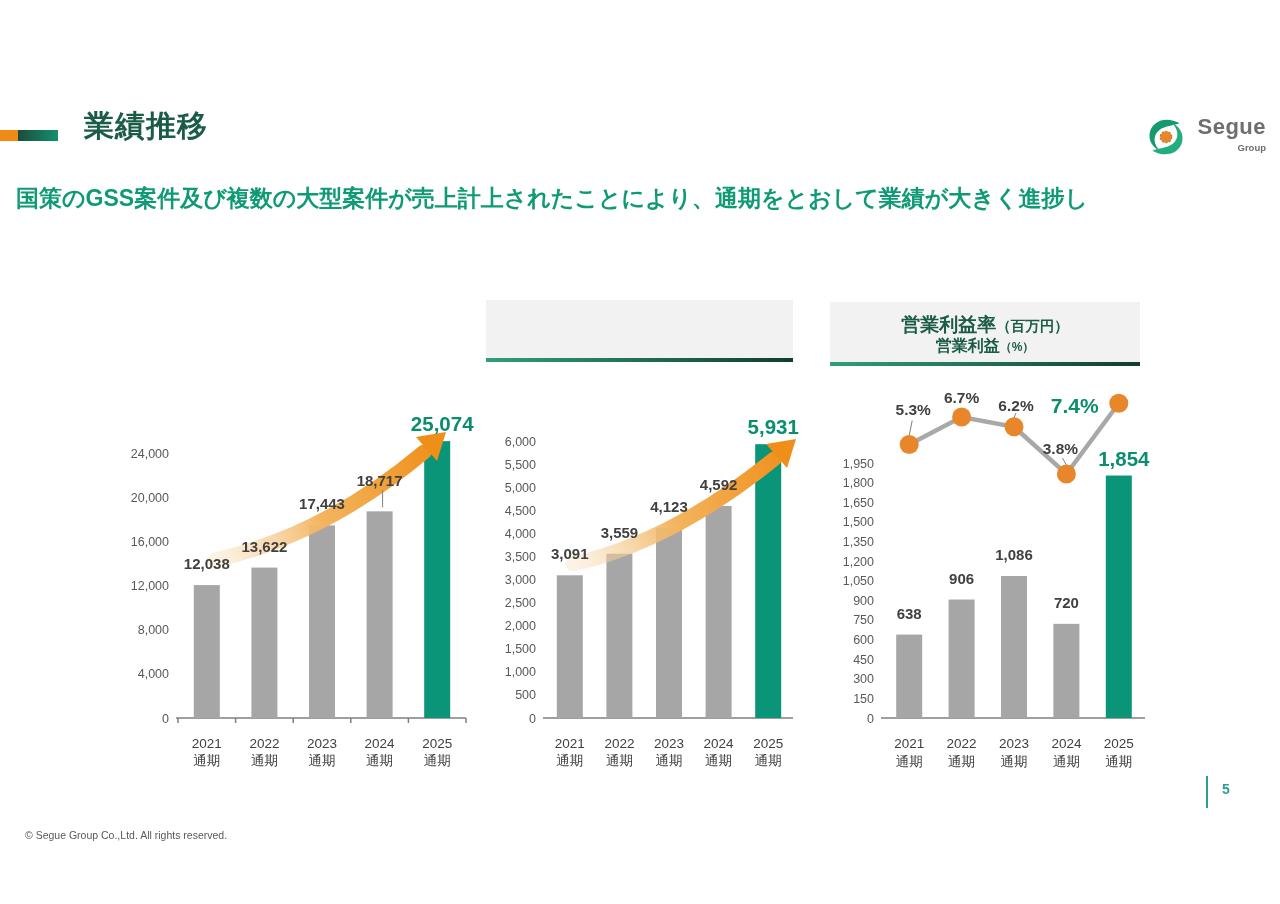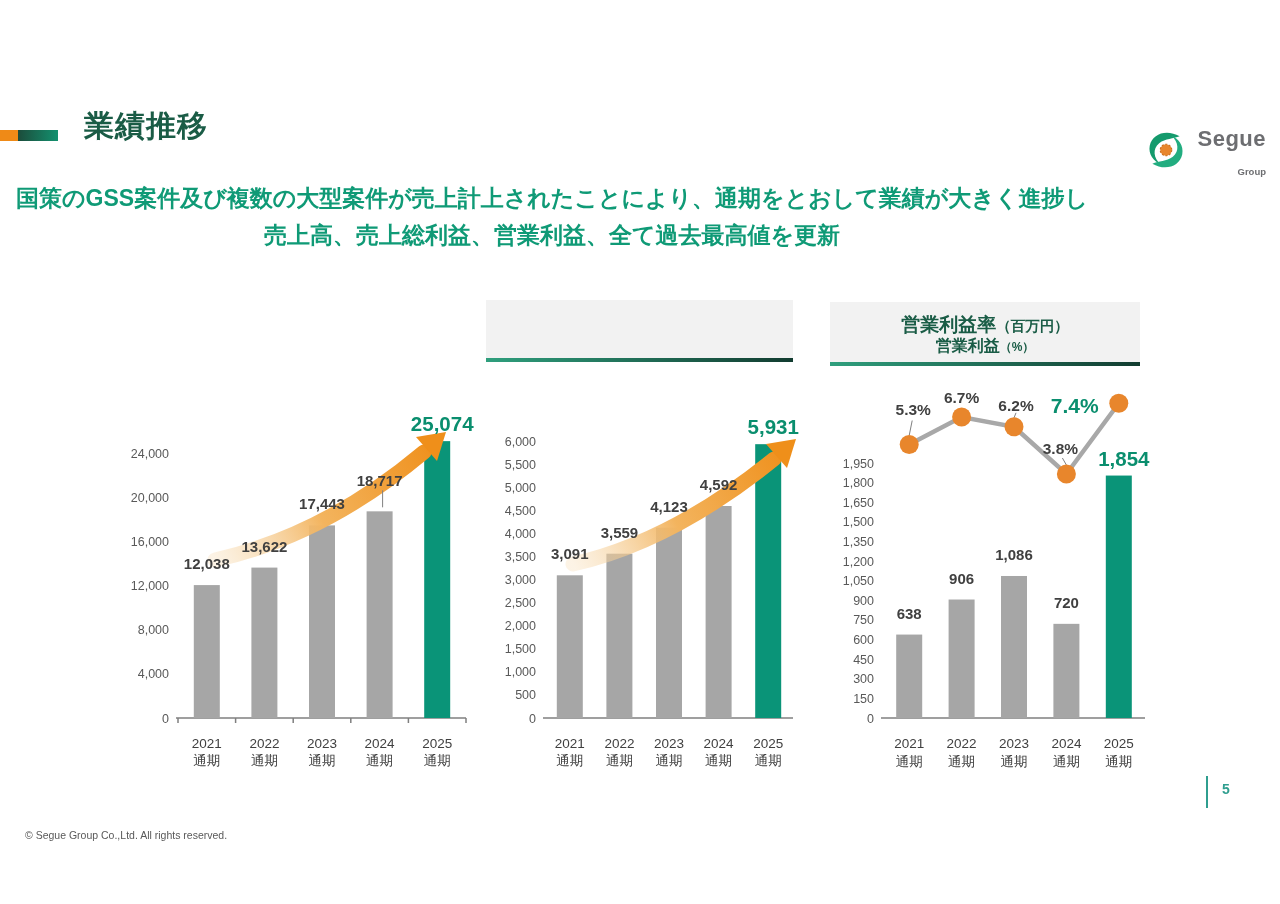--- a/index.html
+++ b/index.html
@@ -5,24 +5,24 @@
   html,body{margin:0;padding:0;background:#ffffff;}
   body{font-family:"Liberation Sans","DejaVu Sans",sans-serif;}
   .slide{position:relative;width:1280px;height:904px;background:#ffffff;overflow:hidden;}
 
   
   .accent{position:absolute;left:0;top:130px;height:11px;display:flex;}
   .accent .a-orange{width:18px;height:11px;background:#ef8a17;}
   .accent .a-green{width:40px;height:11px;background:linear-gradient(90deg,#1c4c3b,#13916f);}
   .page-title{position:absolute;left:84px;top:106px;margin:0;font-size:30px;font-weight:bold;color:#1a5c46;letter-spacing:1px;}
 
-  .logo{position:absolute;right:14px;top:128px;display:flex;align-items:center;gap:10px;}
+  .logo{position:absolute;right:14px;top:116px;display:flex;align-items:flex-start;gap:10px;}
   .logo-text{display:flex;flex-direction:column;align-items:flex-end;line-height:1;}
   .logo-name{font-size:22px;font-weight:bold;color:#6d6e71;letter-spacing:.5px;}
-  .logo-sub{font-size:9.5px;font-weight:bold;color:#6d6e71;margin-top:17px;}
+  .logo-sub{font-size:9.5px;font-weight:bold;color:#6d6e71;margin-top:5px;}
 
   .message{position:absolute;left:0;top:180px;width:1104px;text-align:center;font-size:23px;font-weight:bold;color:#0f9a76;line-height:37px;}
 
   
   .chart-header{position:absolute;background:#f2f2f2;display:flex;flex-direction:column;justify-content:center;align-items:center;}
   .chart-header .underline{position:absolute;left:0;bottom:0;width:100%;height:4px;background:linear-gradient(90deg,#2f9f7d,#123c30);}
   .ch-title{font-size:20px;font-weight:bold;color:#1a5c46;}
   .ch-unit{font-size:14.5px;font-weight:bold;color:#1a5c46;}
   .ch-sub{font-size:16px;font-weight:bold;color:#1a5c46;}
   .ch-sub-unit{font-size:12px;font-weight:bold;color:#1a5c46;}
@@ -61,21 +61,20 @@
       </svg>
     </span>
     <span class="logo-text">
       <span class="logo-name">Segue</span>
       <span class="logo-sub">Group</span>
     </span>
   </div>
 
   <div class="message">
     <div>国策のGSS案件及び複数の大型案件が売上計上されたことにより、通期をとおして業績が大きく進捗し</div>
-    <div>売上高、売上総利益、営業利益、全て過去最高値を更新</div>
   </div>
 
 
   <div class="chart-header" style="left:486px;top:300px;width:307px;height:62px;">
     <div class="underline"></div>
   </div>
 
   <div class="chart-header" style="left:830px;top:302px;width:310px;height:64px;">
     <div>
       <span class="ch-title" style="font-size:19px;">営業利益率</span><span class="ch-unit">（百万円）</span>

